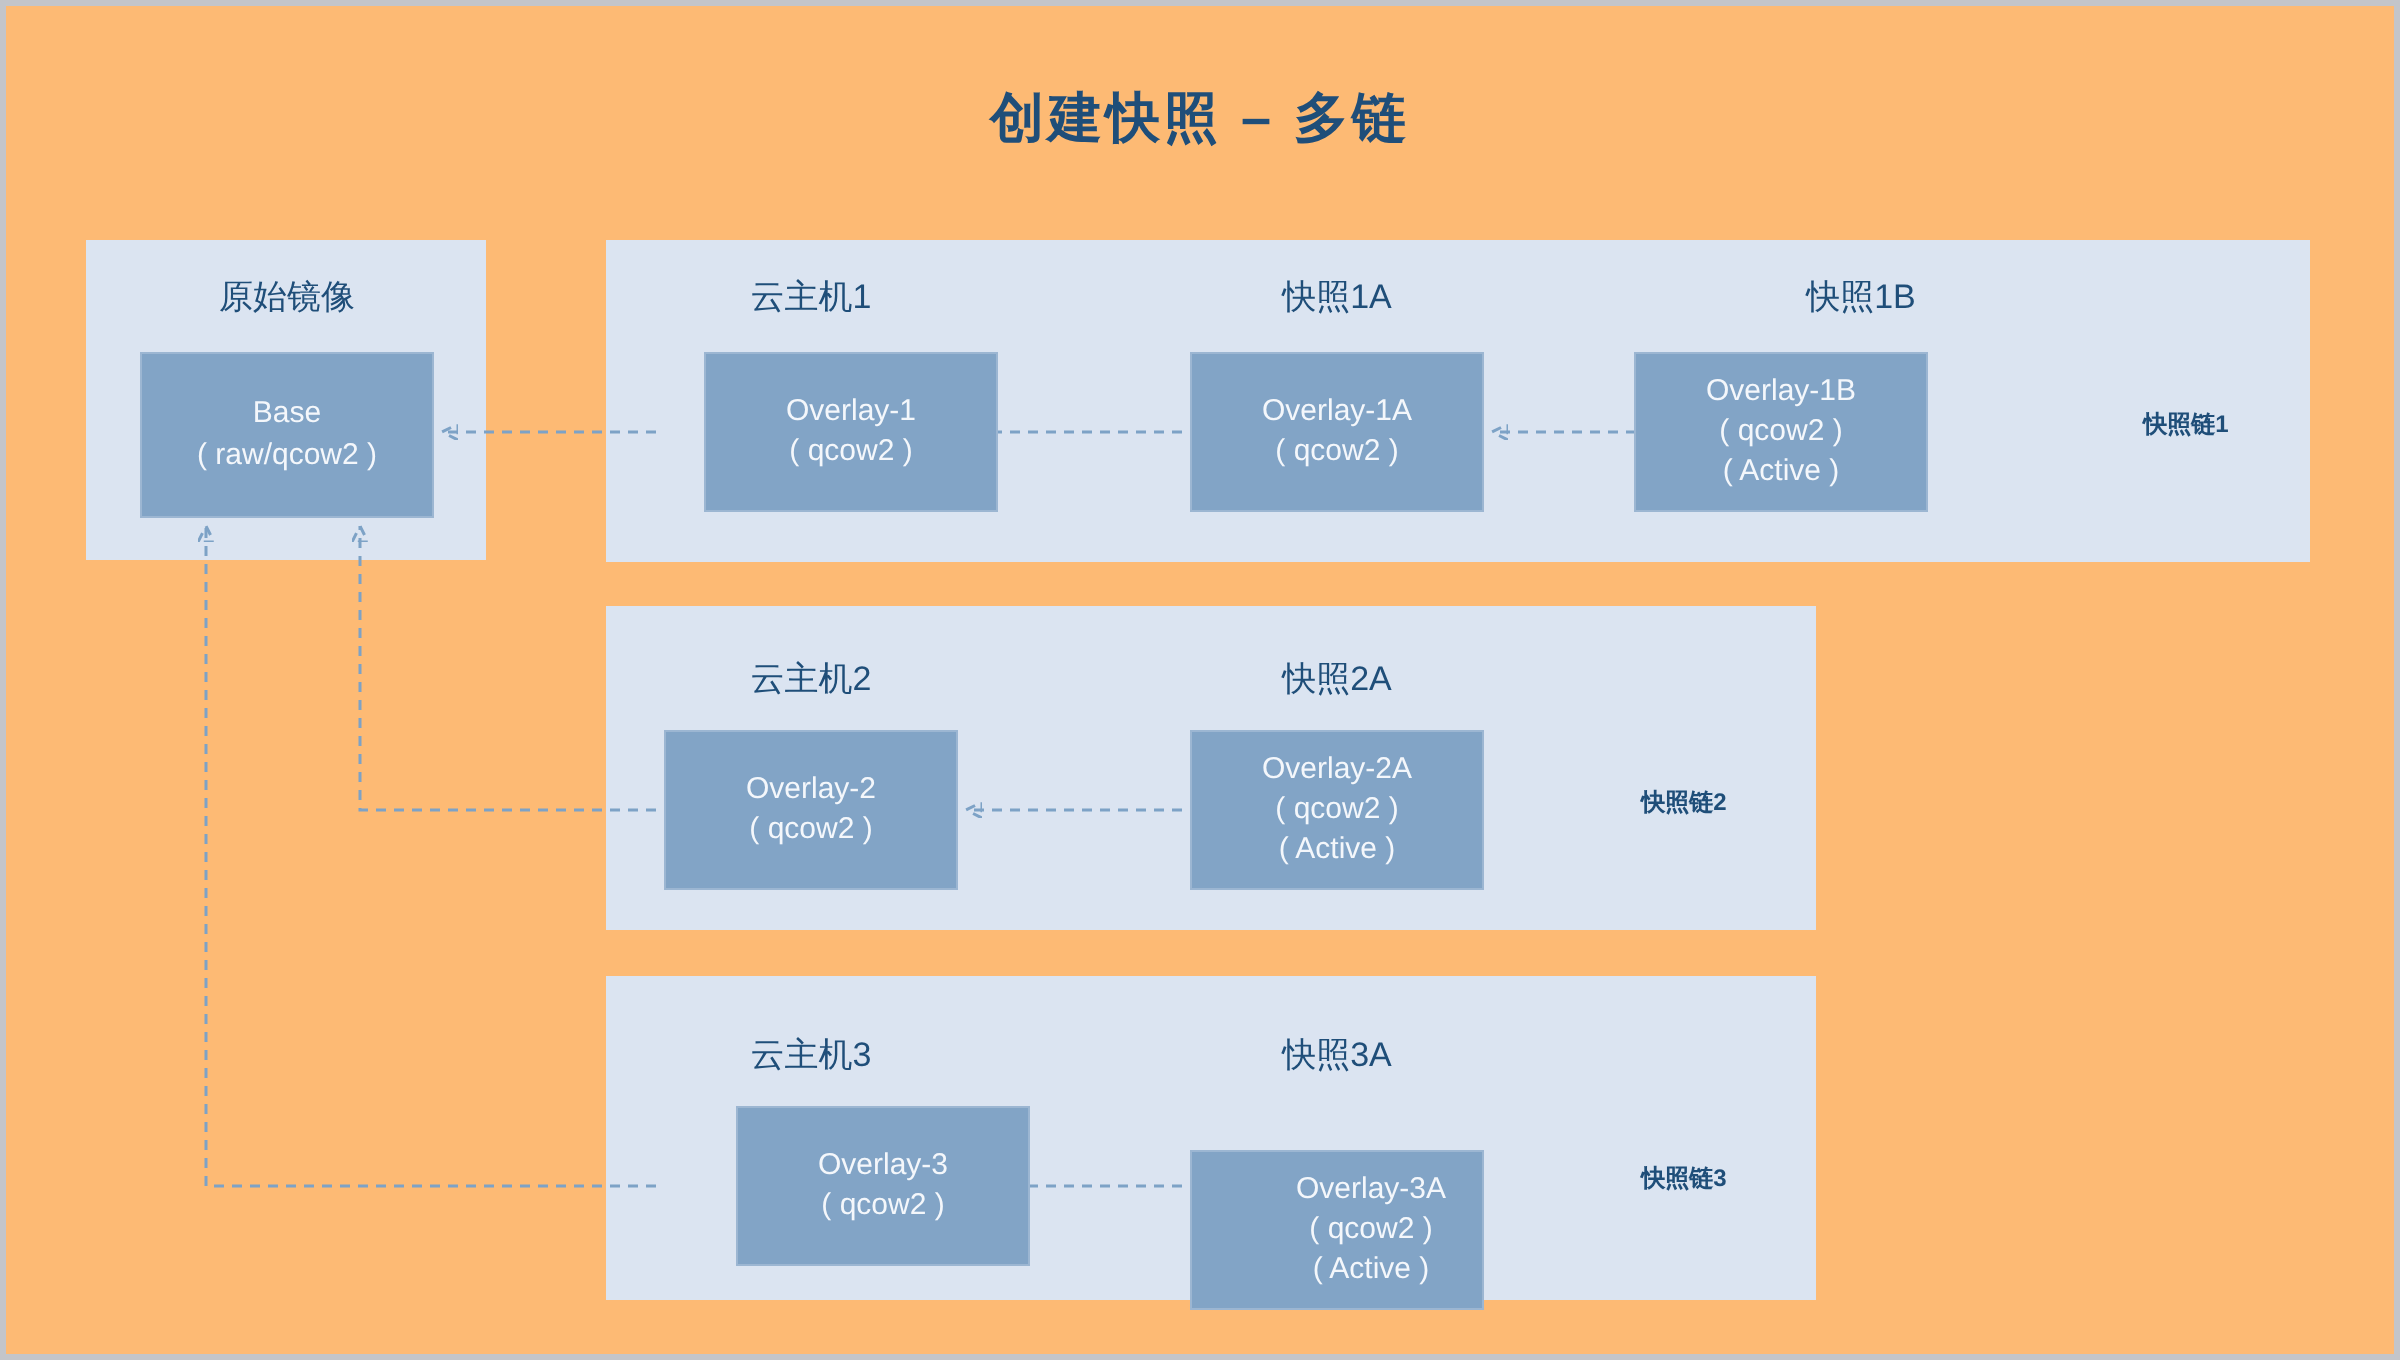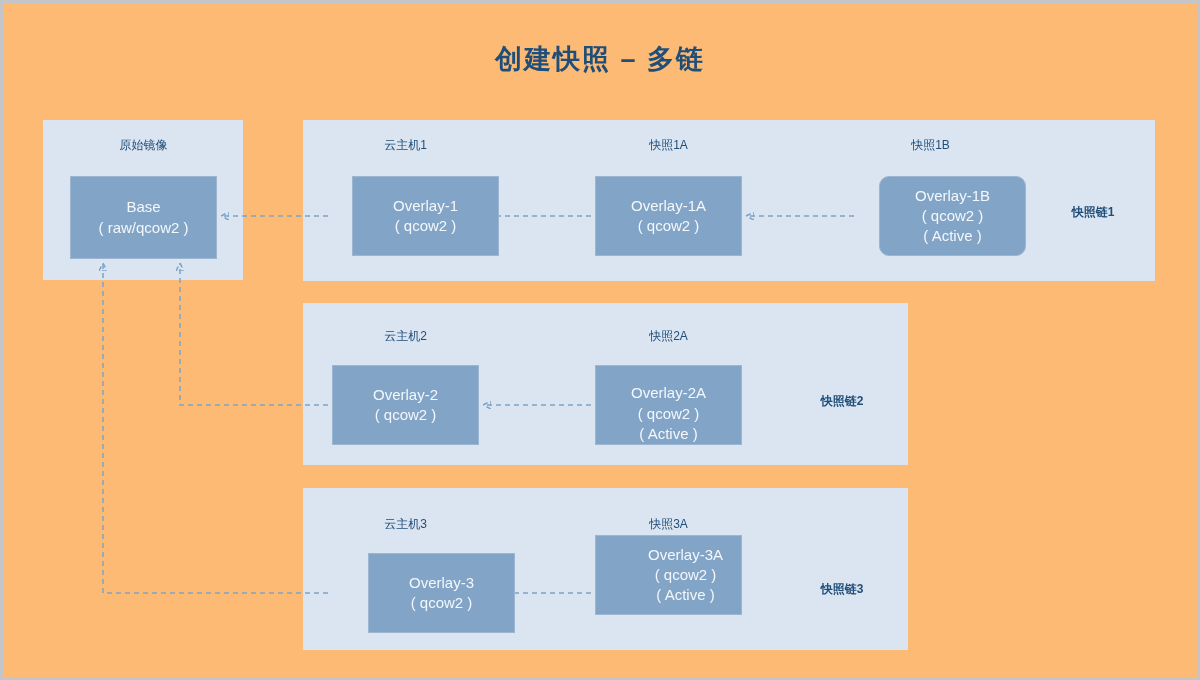--- a/index.html
+++ b/index.html
@@ -13,21 +13,21 @@
     font-size:27px; font-weight:bold; color:#1f4e79; letter-spacing:2px;
   }
   .panel{ position:absolute; background:#dbe4f1; }
   #panel-base  { left:40px;  top:117px; width:200px; height:160px; }
   #panel-chain1{ left:300px; top:117px; width:852px; height:161px; }
   #panel-chain2{ left:300px; top:300px; width:605px; height:162px; }
   #panel-chain3{ left:300px; top:485px; width:605px; height:162px; }
 
   .col-header{
     position:absolute; width:147px; text-align:center;
-    font-size:12px; color:#1f4e79;
+    font-size:17px; color:#1f4e79;
   }
   .node{
     position:absolute; width:147px; height:80px; box-sizing:border-box;
     background:#82a4c6; border:1px solid #9cb6d2; color:#f4f7fb;
     display:flex; flex-direction:column; align-items:center; justify-content:center;
     text-align:center; font-size:15px; line-height:1.35;
   }
   #node-base{ height:83px; }
   .chain-label{
     position:absolute; width:140px; text-align:center;
@@ -74,48 +74,48 @@
   <div class="col-header" style="left:854px; top:134px;">快照1B</div>
 
   <div class="node" style="left:329px; top:173px;margin-left:20px;">
     <span>Overlay-1</span>
     <span>( qcow2 )</span>
   </div>
   <div class="node" style="left:592px; top:173px;align-items:center;">
     <span>Overlay-1A</span>
     <span>( qcow2 )</span>
   </div>
-  <div class="node" style="left:876px; top:173px;border-radius:10px;">
+  <div class="node" style="left:814px; top:173px;">
     <span>Overlay-1B</span>
     <span>( qcow2 )</span>
     <span>( Active )</span>
   </div>
   <div class="chain-label" style="left:1020px; top:201px;">快照链1</div>
 
   <div class="col-header" style="left:329px; top:325px;">云主机2</div>
   <div class="col-header" style="left:592px; top:325px;">快照2A</div>
 
   <div class="node" style="left:329px; top:362px;text-align:center;">
     <span>Overlay-2</span>
     <span>( qcow2 )</span>
   </div>
-  <div class="node" style="left:592px; top:362px;justify-content:flex-end;">
+  <div class="node" style="left:592px; top:362px;">
     <span>Overlay-2A</span>
     <span>( qcow2 )</span>
     <span>( Active )</span>
   </div>
   <div class="chain-label" style="left:769px; top:390px;">快照链2</div>
 
   <div class="col-header" style="left:329px; top:513px;">云主机3</div>
   <div class="col-header" style="left:592px; top:513px;text-align:center;">快照3A</div>
 
   <div class="node" style="left:317px; top:550px;margin-left:48px;">
     <span>Overlay-3</span>
     <span>( qcow2 )</span>
   </div>
-  <div class="node" style="left:592px; top:532px;padding-left:34px;">
+  <div class="node" style="left:592px; top:572px;padding-left:34px;">
     <span>Overlay-3A</span>
     <span>( qcow2 )</span>
     <span>( Active )</span>
   </div>
   <div class="chain-label" style="left:769px; top:578px;">快照链3</div>
 
 </div>
 
 </body></html>

